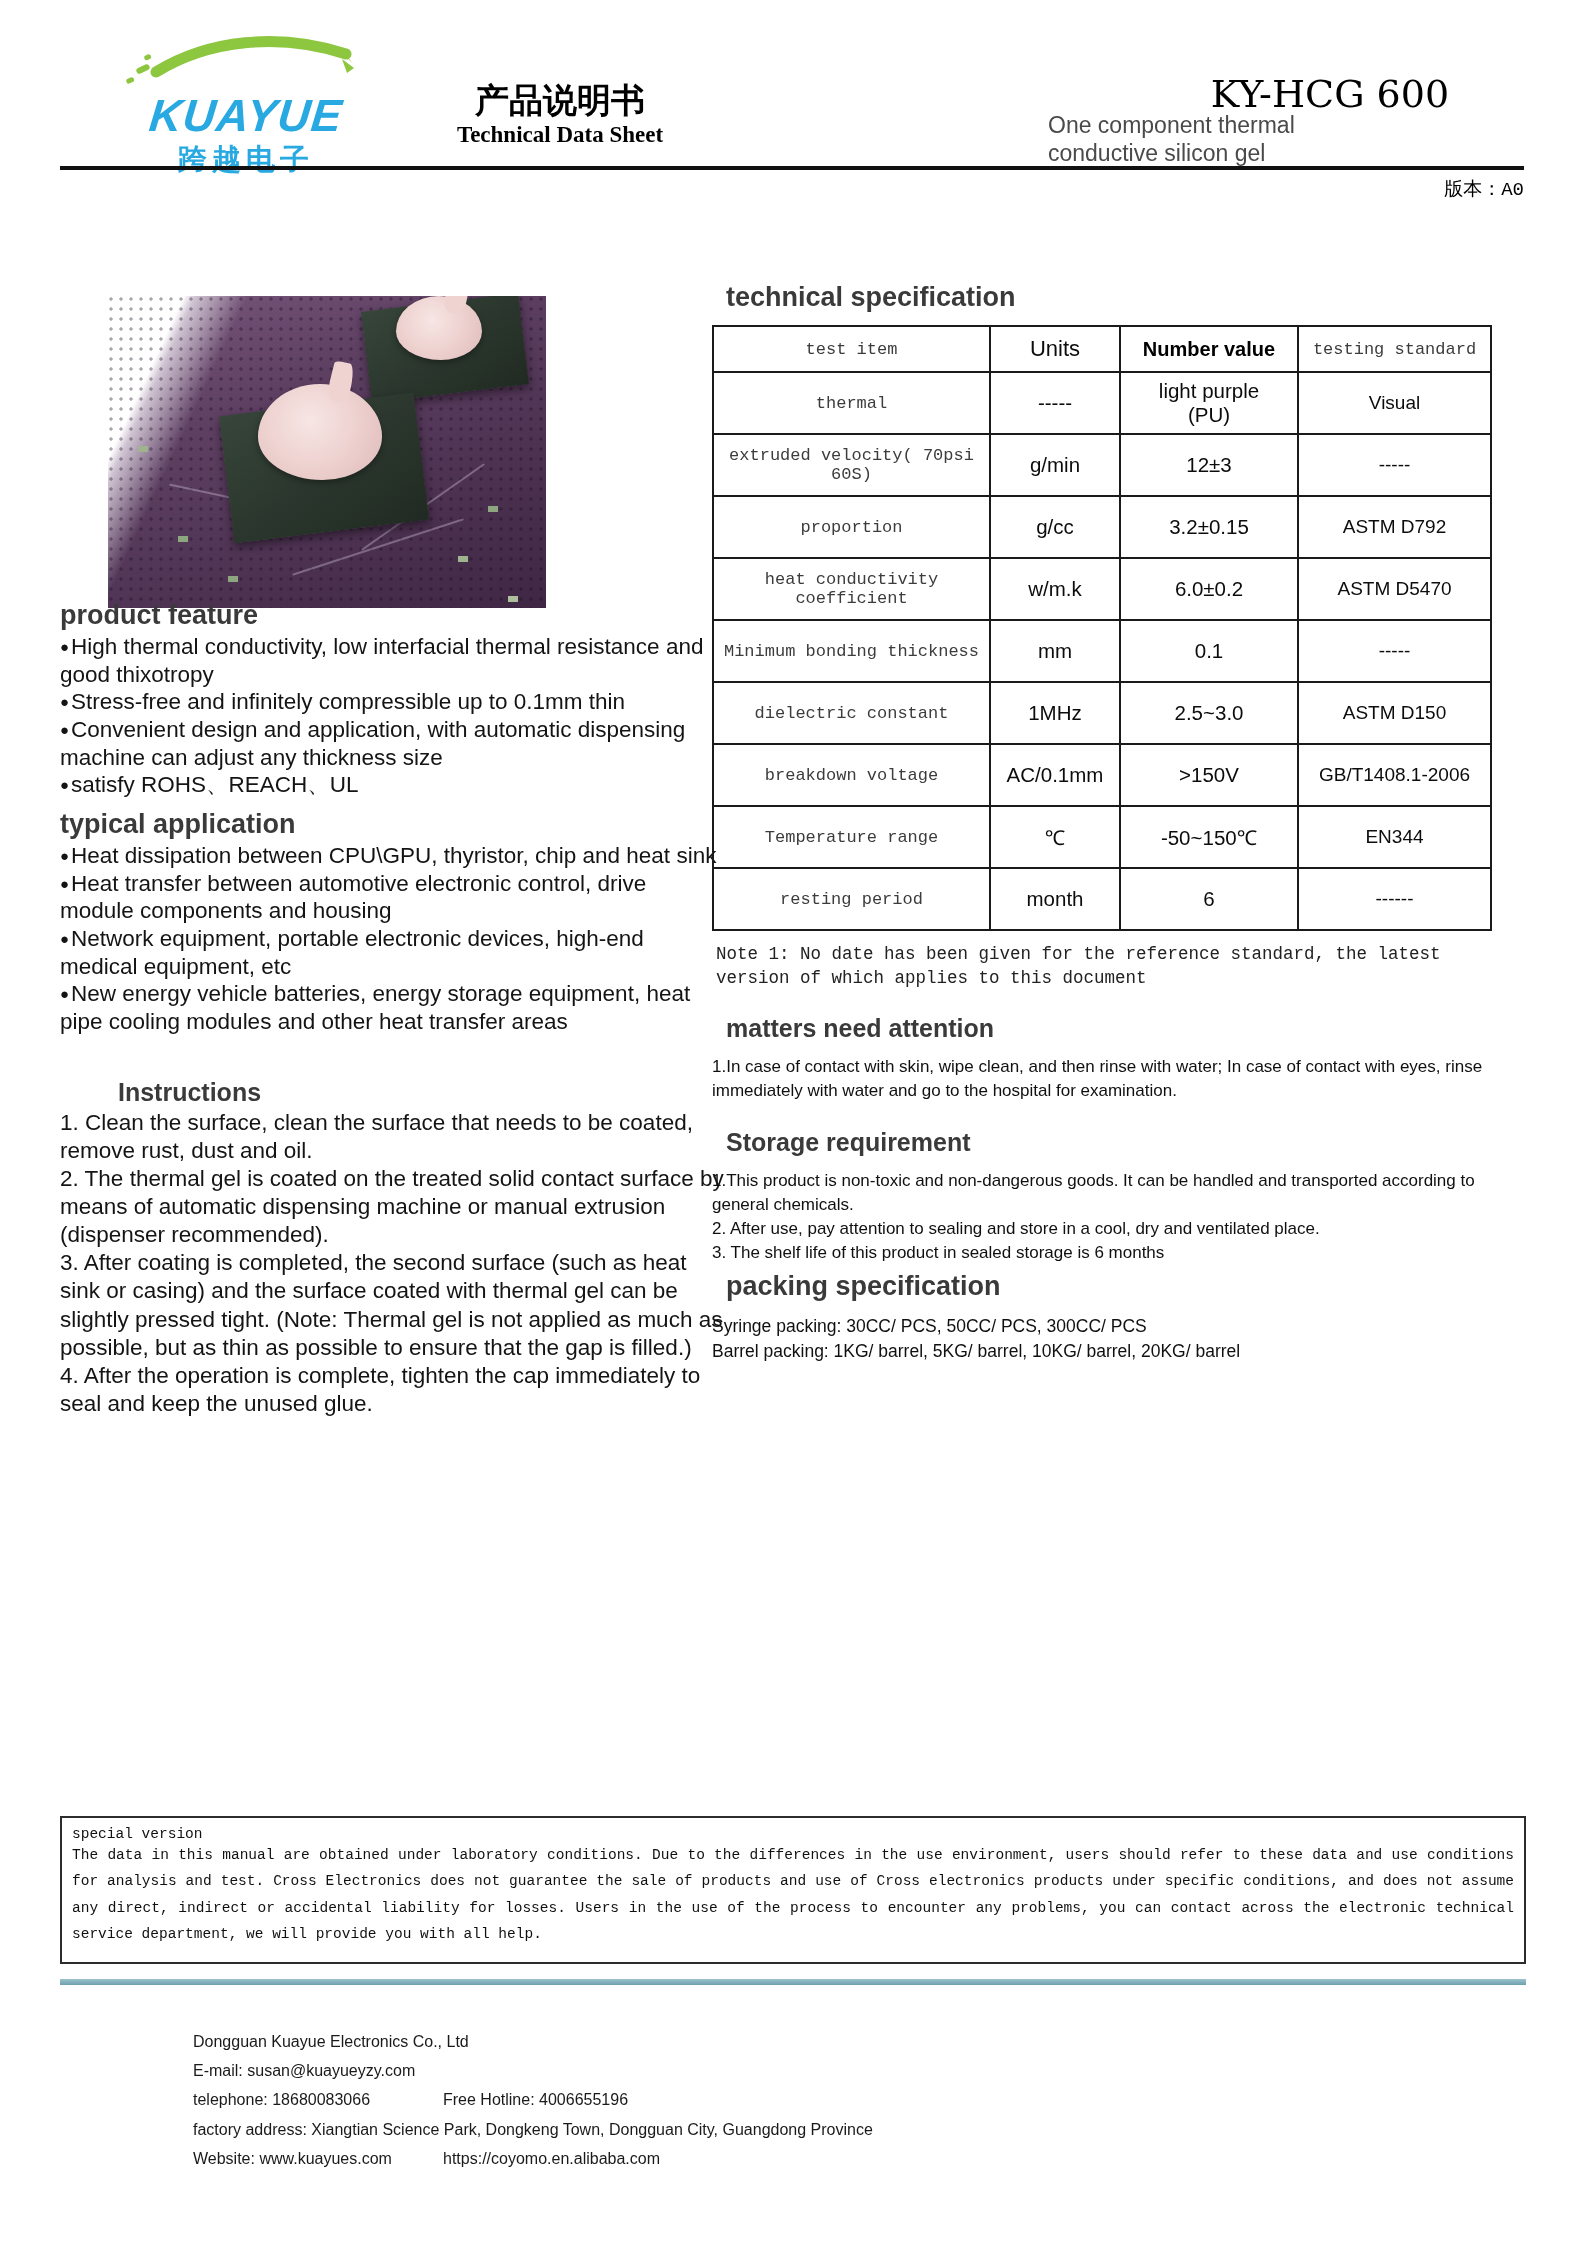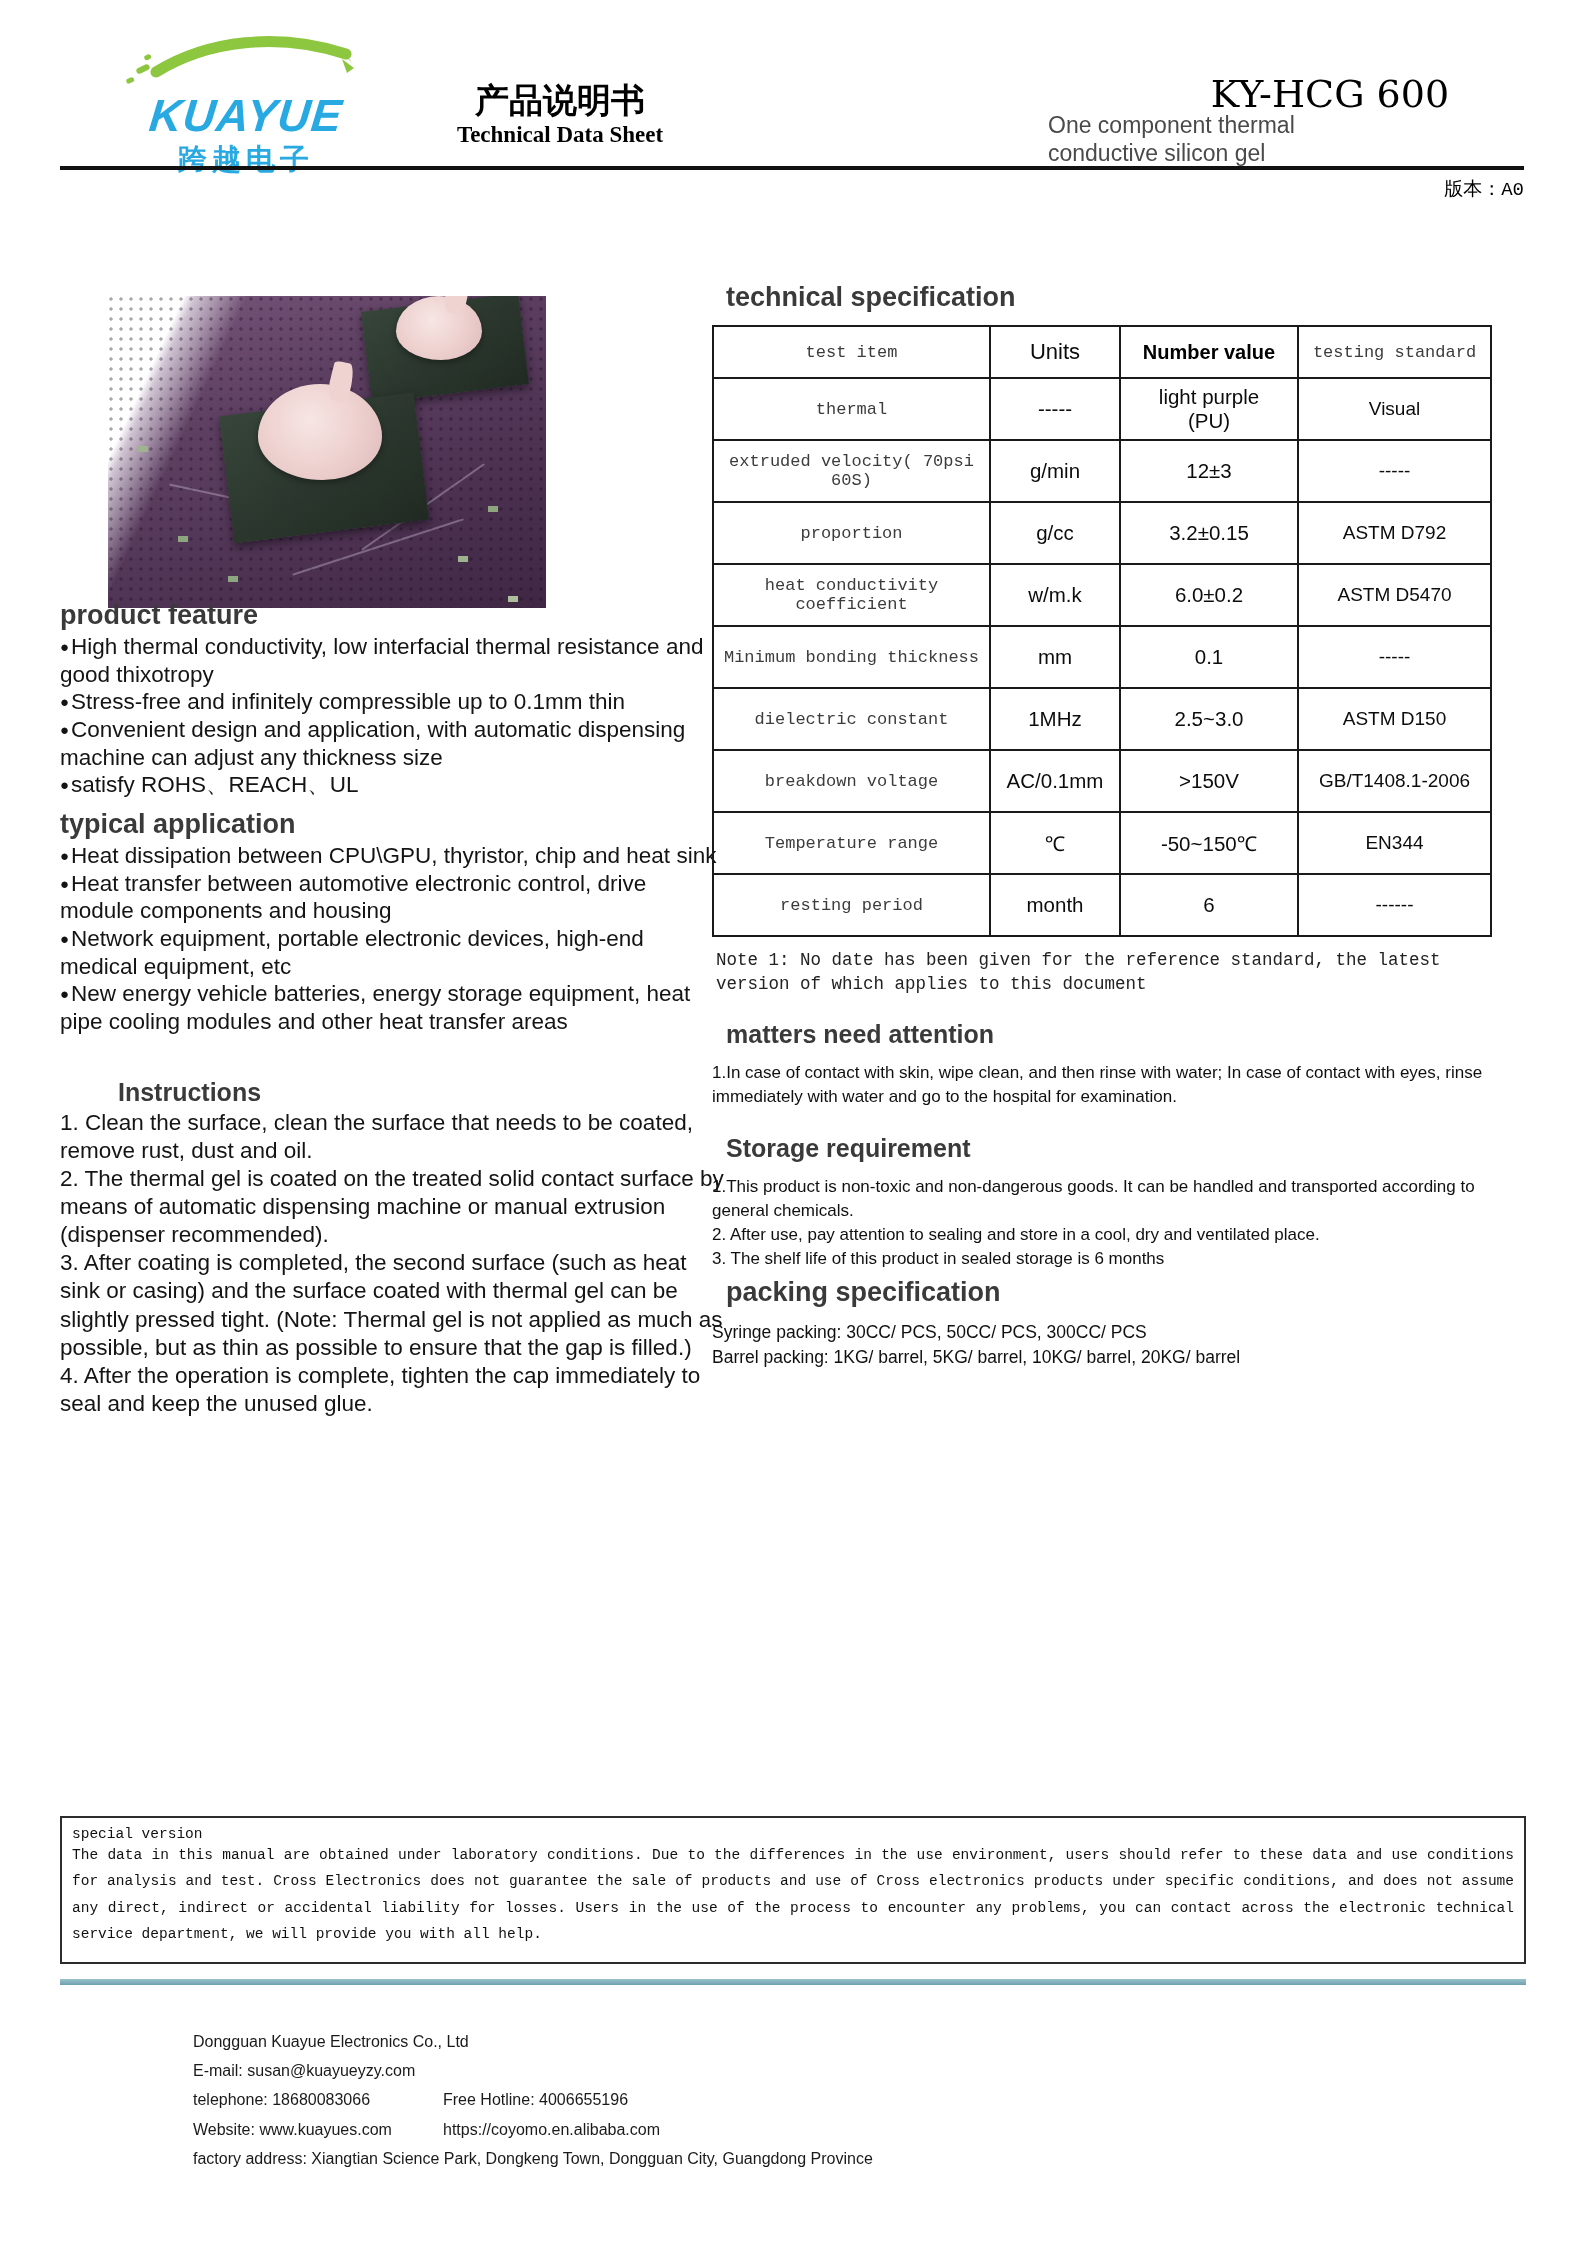--- a/index.html
+++ b/index.html
@@ -86,21 +86,21 @@
   
   .right-col { position:absolute; left:712px; top:282px; width:824px; }
   .right-col .h2 { margin-left:14px; margin-bottom:12px; }
   table.spec { border-collapse:collapse; width:778px; table-layout:fixed; }
   table.spec col.c1 { width:277px; } table.spec col.c2 { width:130px; }
   table.spec col.c3 { width:178px; } table.spec col.c4 { width:193px; }
   table.spec th, table.spec td {
     border:2px solid #1a1a1a; text-align:center; vertical-align:middle;
     padding:4px 6px; white-space:pre-line; overflow-wrap:break-word;
   }
-  table.spec tr { height:62px; } table.spec tr.hdr { height:52px; }
+  table.spec tr { height:62px; } table.spec tr.hdr { height:46px; }
   .f-mono { font-family:"Liberation Mono", monospace; font-size:17px; color:#3c3c3c; }
   table.spec td:nth-child(1) { font-family:"Liberation Mono", monospace; font-size:17px; color:#3c3c3c; }
   table.spec td:nth-child(2), table.spec td:nth-child(3) { font-family:"Liberation Sans", sans-serif; font-size:20.5px; color:#0c0c0c; }
   table.spec td:nth-child(4) { font-family:"Liberation Sans", sans-serif; font-size:19px; color:#0c0c0c; }
   th.u  { font-family:"Liberation Sans", sans-serif; font-size:22px; font-weight:normal; color:#0c0c0c; }
   th.nv { font-family:Liberation Sans, sans-serif; font-size:20px; font-weight:bold; color:#000; }
   th.ti, th.ts { font-weight:normal; }
   .note { margin-top:12px; width:800px; font-family:"Liberation Mono", monospace;
     font-size:17.5px; line-height:1.35; color:#222; padding-left:4px; }
   .para { font-size:17px; line-height:1.42; color:#101010; width:812px; }
@@ -282,21 +282,21 @@
         <span>Dongguan Kuayue Electronics Co., Ltd</span>
       </div>
     <div class="row">
         <span>E-mail:  susan@kuayueyzy.com</span>
       </div>
     <div class="row">
       <span class="cell1">telephone:  18680083066</span>
       <span>Free Hotline:  4006655196</span>
     </div>
     <div class="row">
+        <span>factory address:  Xiangtian Science Park, Dongkeng Town, Dongguan City, Guangdong Province</span>
+      </div>
+    <div class="row">
       <span class="cell1">Website:  www.kuayues.com</span>
       <span>https://coyomo.en.alibaba.com</span>
     </div>
-    <div class="row">
-        <span>factory address:  Xiangtian Science Park, Dongkeng Town, Dongguan City, Guangdong Province</span>
-      </div>
   </div>
 
 </div>
 
 </body></html>

